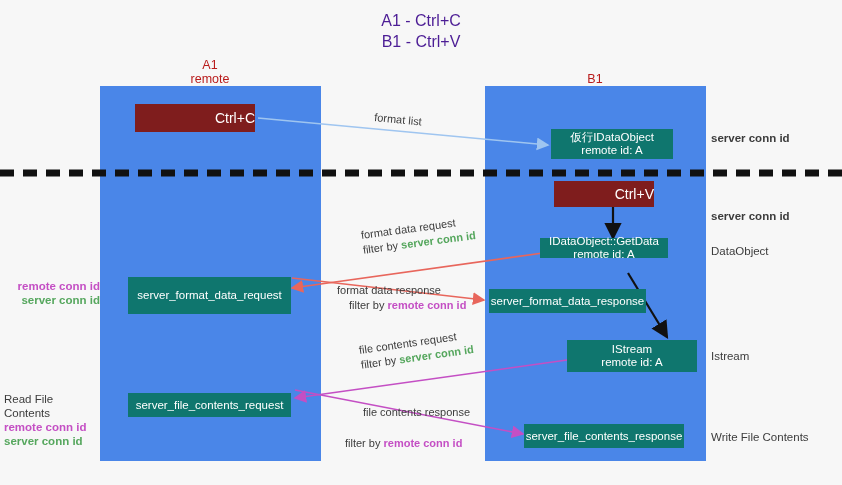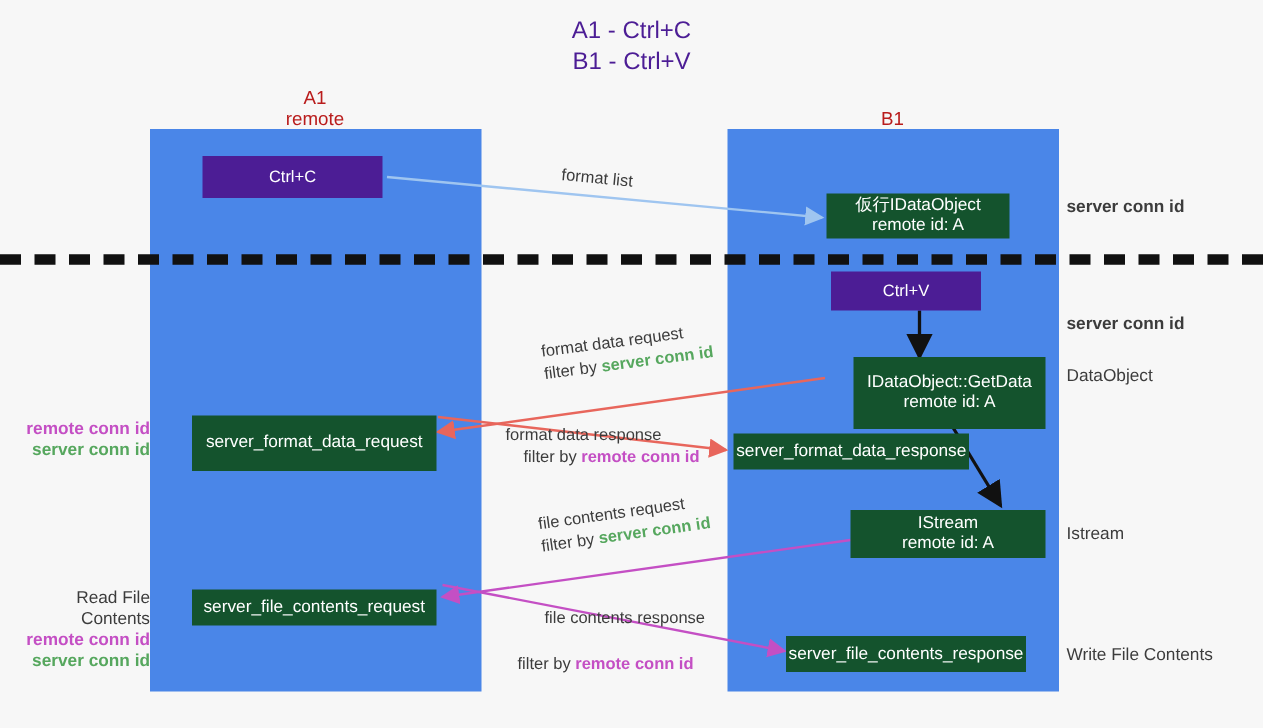--- a/index.html
+++ b/index.html
@@ -14,22 +14,22 @@
 
   .lane{position:absolute;background:#4a86e8;}
   .lane-head{position:absolute;text-align:center;font-size:12.5px;color:#b91c1c;line-height:14px;}
 
   .title{position:absolute;left:0;top:10px;width:842px;text-align:center;
          font-size:16px;line-height:21px;color:#4c1d95;}
 
   .box{position:absolute;box-sizing:border-box;display:flex;flex-direction:column;
        align-items:center;justify-content:center;text-align:center;color:#ffffff;
        font-size:11.5px;line-height:13px;}
-  .orange{background:#14532d;}
-  .green{background:#4c1d95;font-size:11px;}
+  .orange{background:#0f766e;}
+  .green{background:#7f1d1d;font-size:14px;align-items:flex-end;}
 
   .side{position:absolute;font-size:11.5px;line-height:14px;}
   .sconn{color:#56a75e;font-weight:bold;}
   .rconn{color:#c44fc4;font-weight:bold;}
   .plain{color:#3c3c3c;}
   .right-label{position:absolute;font-size:11.5px;color:#3c3c3c;}
 
   .alabel{position:absolute;font-size:11px;line-height:15px;white-space:nowrap;
           color:#3c3c3c;transform-origin:left top;}
   .alabel .g{color:#56a75e;font-weight:bold;}
@@ -104,21 +104,21 @@
 
   <div class="box orange" style="left:551px;top:129px;width:122px;height:30px;">
     <span>仮行IDataObject</span>
     <span>remote id: A</span>
   </div>
 
   <div class="box green" style="left:554px;top:181px;width:100px;height:26px;">
     <span>Ctrl+V</span>
   </div>
 
-  <div class="box orange" style="left:569px;top:238px;width:128px;height:48px;text-align:right;">
+  <div class="box orange" style="left:540px;top:238px;width:128px;height:20px;text-align:right;">
     <span>IDataObject::GetData</span>
     <span>remote id: A</span>
   </div>
 
   <div class="box orange" style="left:489px;top:289px;width:157px;height:24px;">
     <span>server_format_data_response</span>
   </div>
 
   <div class="box orange" style="left:567px;top:340px;width:130px;height:32px;">
     <span>IStream</span>
@@ -133,21 +133,21 @@
   <div class="right-label sconn" style="left:711px;top:210px;">server conn id</div>
   <div class="right-label" style="left:711px;top:245px;">DataObject</div>
   <div class="right-label" style="left:711px;top:350px;">Istream</div>
   <div class="right-label" style="left:711px;top:431px;">Write File Contents</div>
 
   <div class="side" style="left:8px;top:279px;width:92px;text-align:right;">
     <div class="rconn">remote conn id</div>
     <div class="sconn">server conn id</div>
   </div>
 
-  <div class="side" style="left:4px;top:392px;width:96px;text-align:right;">
+  <div class="side" style="left:4px;top:392px;width:96px;">
     <div class="plain">Read File Contents</div>
     <div class="rconn">remote conn id</div>
     <div class="sconn">server conn id</div>
   </div>
 
   <div class="alabel" style="left:375px;top:110px;transform:rotate(5.5deg);">
     <div>format list</div>
   </div>
 
   <div class="alabel" style="left:360px;top:228px;transform:rotate(-7.5deg);">

